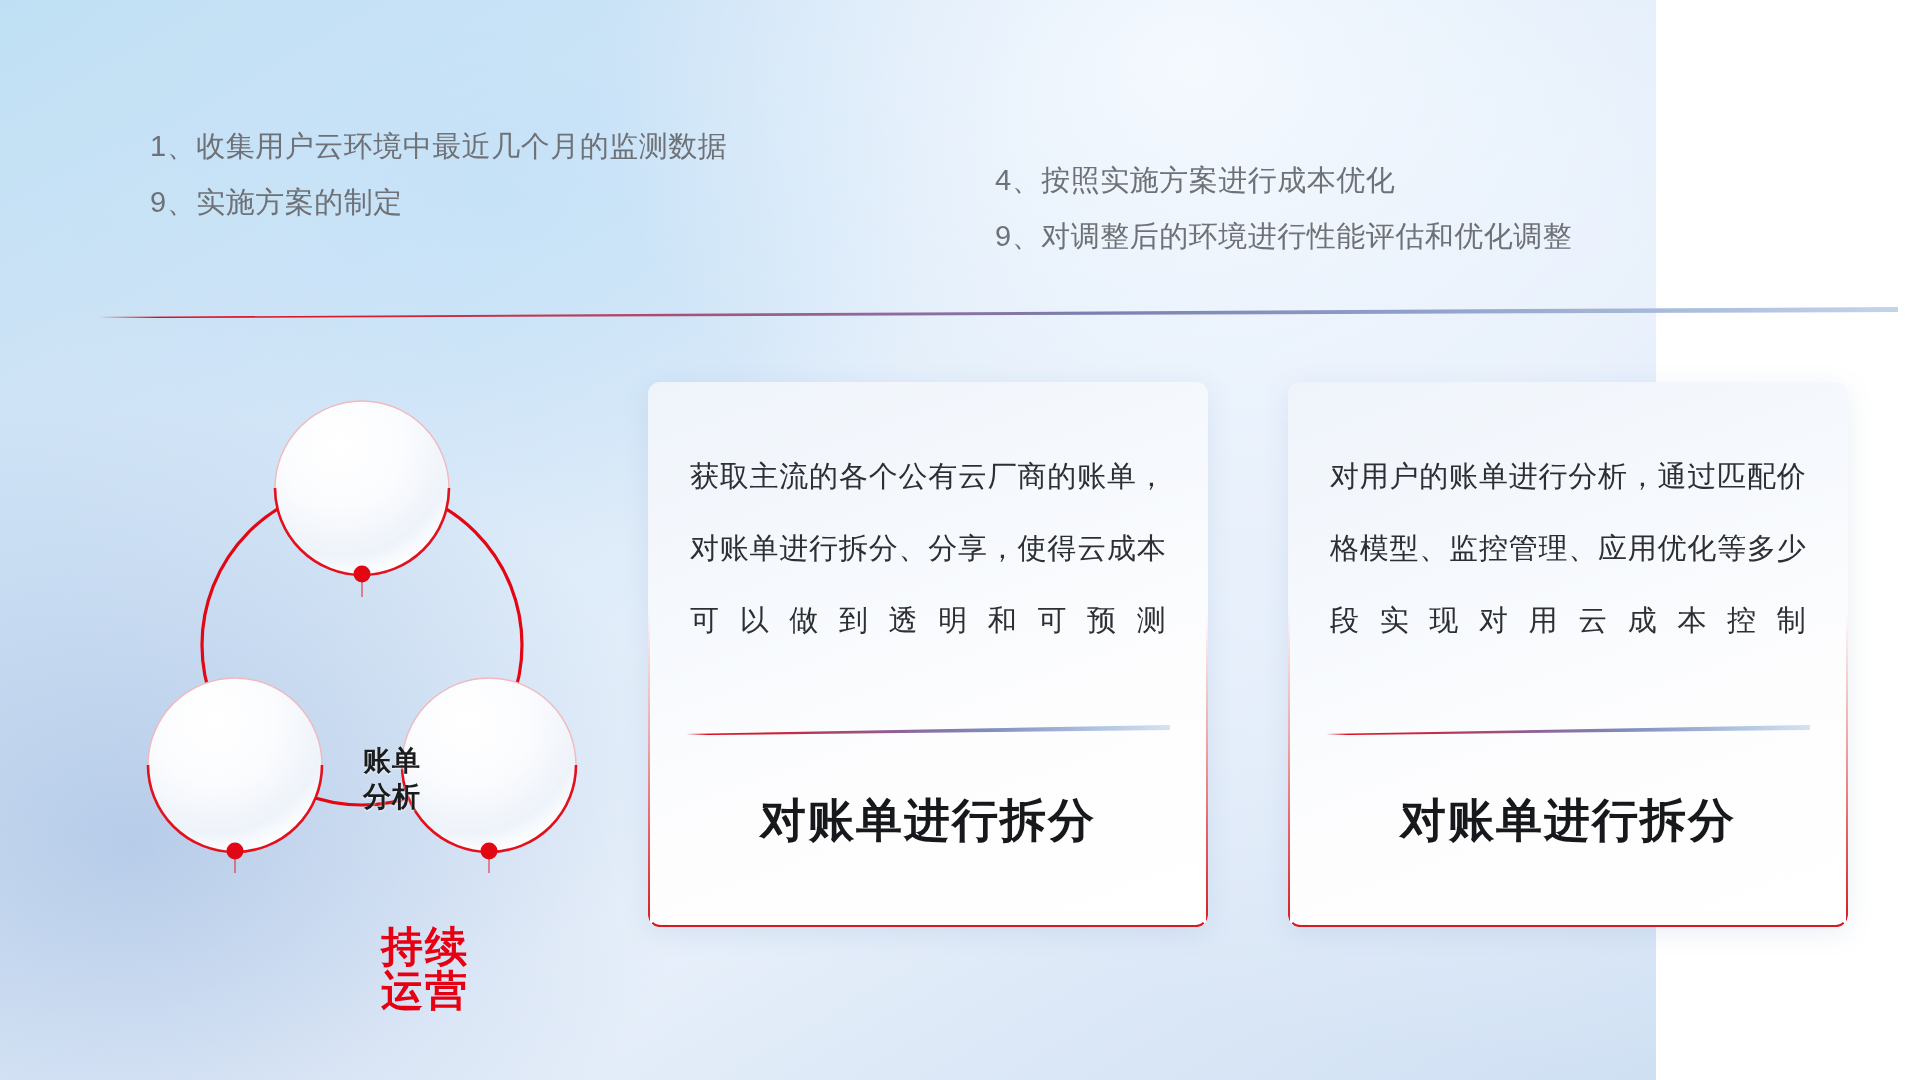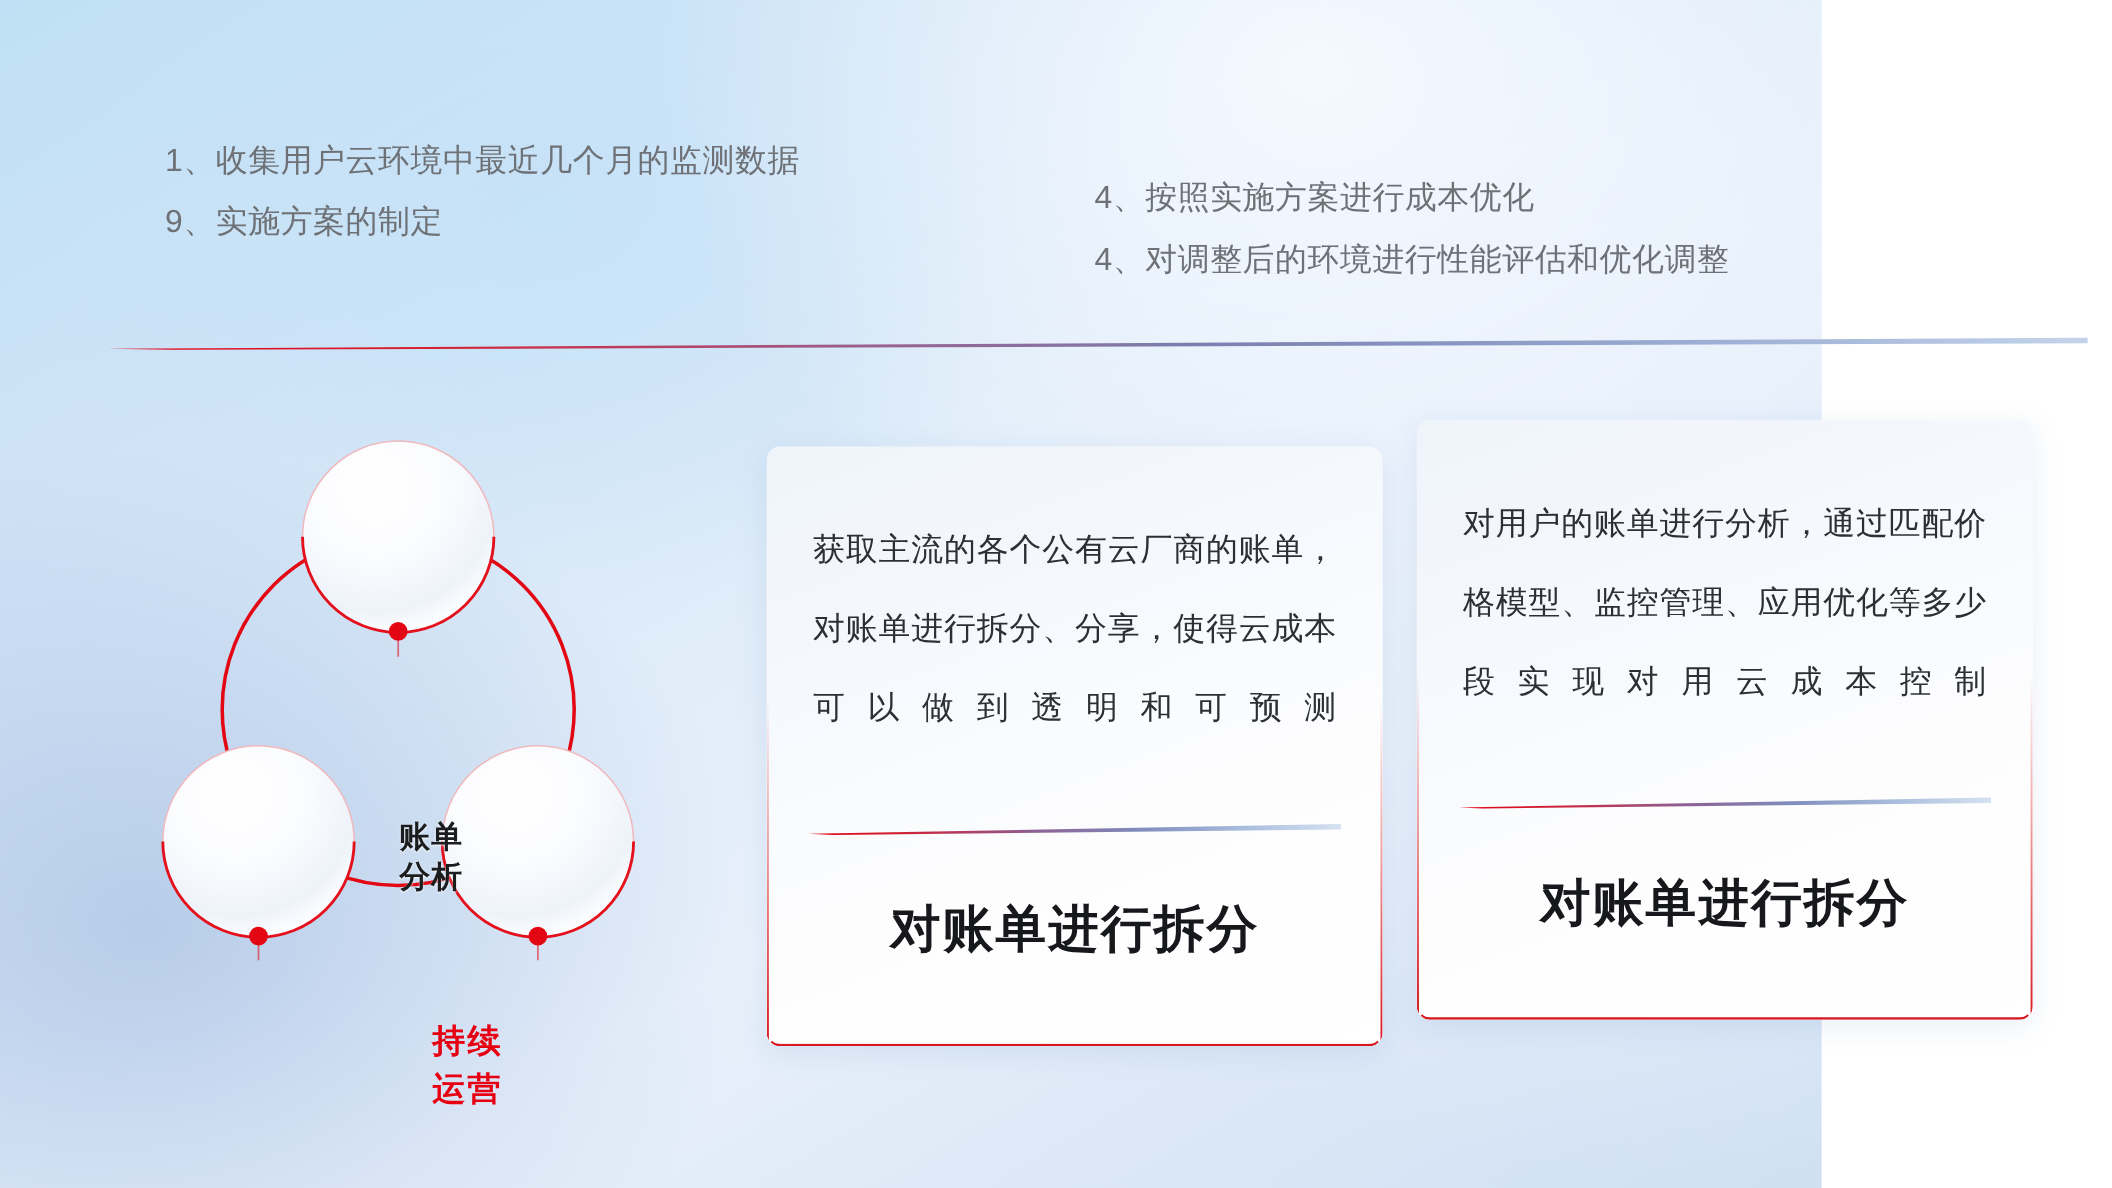--- a/index.html
+++ b/index.html
@@ -75,38 +75,38 @@
   .bubble-label.b1 { left: 197px; top: 398px; width: 200px; }
 
   .center-label {
     position: absolute;
     left: 230px;
     top: 580px;
     width: 200px;
     text-align: center;
     color: #e60012;
     font-weight: bold;
-    font-size: 30px;
+    font-size: 42px;
     line-height: 44px;
     letter-spacing: 2px;
   }
 
   
   .card {
     position: absolute;
     top: 382px;
     width: 560px;
     height: 545px;
     border-radius: 12px;
     background:
       linear-gradient(160deg, #eff4fb 0%, #f6f9fd 35%, #fdfdfe 62%, #ffffff 100%);
     box-shadow: 0 6px 26px rgba(90,130,180,0.13);
     overflow: hidden;
   }
-  .card.c1 { left: 697px; margin-top: 24px; }
+  .card.c1 { left: 648px; }
   .card.c2 { left: 1288px; }
 
   .card-border {
     position: absolute;
     inset: 0;
     border-radius: 12px;
     pointer-events: none;
     padding: 2px;
     background:
       linear-gradient(to bottom, rgba(220,60,60,0.0) 42%, rgba(220,40,40,0.45) 68%, #d71920 100%) left   / 2px 100% no-repeat,
@@ -166,21 +166,21 @@
 
   <div class="lists">
 
     <div class="list-col left">
       <div class="list-item">1、收集用户云环境中最近几个月的监测数据</div>
       <div class="list-item">9、实施方案的制定</div>
     </div>
 
     <div class="list-col right">
       <div class="list-item">4、按照实施方案进行成本优化</div>
-      <div class="list-item">4、对调整后的环境进行性能评估和优化调整</div>
+      <div class="list-item">9、对调整后的环境进行性能评估和优化调整</div>
     </div>
 
   </div>
 
   <div class="divider-wrap">
     <svg viewBox="0 0 1800 14" preserveAspectRatio="none">
       <defs>
         <linearGradient id="gradMain" x1="0" y1="0" x2="1" y2="0">
           <stop offset="0" stop-color="#e60012"></stop>
           <stop offset="0.16" stop-color="#d62033"></stop>

